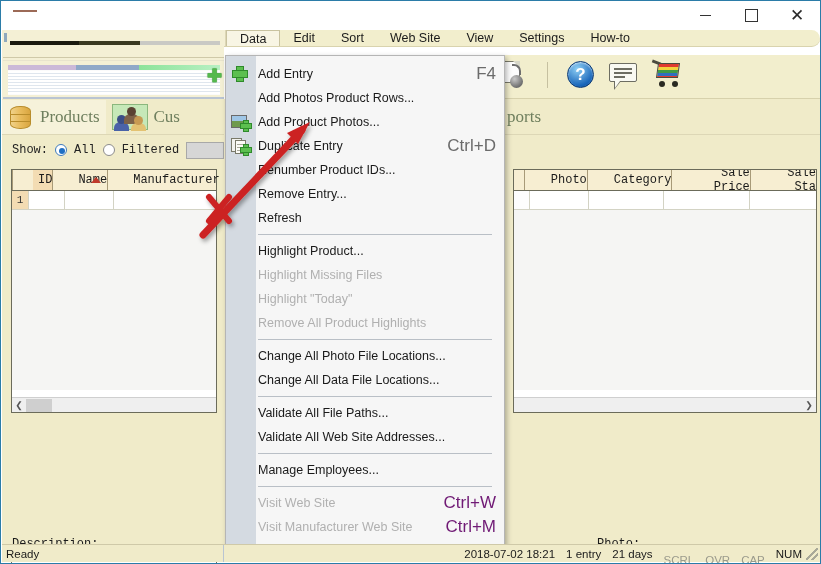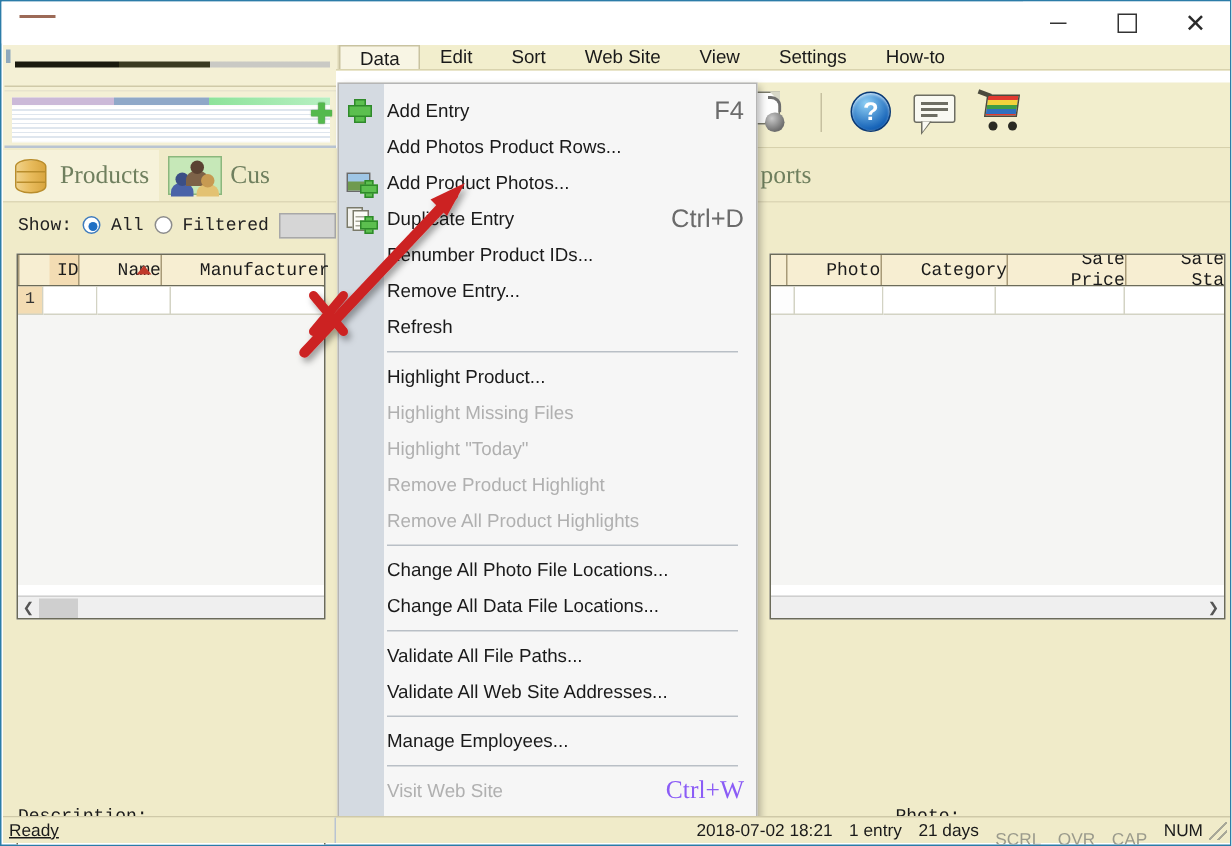--- a/index.html
+++ b/index.html
@@ -46,21 +46,21 @@
   .winbtn.min::after { content:""; display:block; width:11px; height:1px; background:#333; }
   .winbtn.max::after { content:""; display:block; width:11px; height:11px; border:1px solid #333; }
   .winbtn.close { font-size: 17px; font-weight: 300; }
 
   
   .menubar {
     position: absolute; left: 1px; top: 29px;
     width: 818px; height: 17px;
     background: #f2eecd;
     border-bottom: 1px solid #d9d3ae;
-    display: flex; align-items: stretch;
+    display: flex; align-items: stretch; border-radius: 12px;
   }
   .menubar-left-fill {
     width: 224px; height: 100%;
     background: #f4f0d5;
     border-right: 1px solid #ddd7b6;
   }
   .menu-item {
     padding: 0 13px;
     display: flex; align-items: center;
     font-size: 12.5px; color: #1a1a1a;
@@ -359,21 +359,21 @@
   }
   .dd-list { position: absolute; left: 0; top: 6px; width: 280px; }
   .dd-item {
     position: relative; display: flex; align-items: center;
     height: 24px; padding-left: 32px; padding-right: 10px;
     font-size: 12.5px; color: #1a1a1a; white-space: nowrap;
   }
   .dd-item.disabled { color: #b0b0b0; }
   .dd-label { flex: 1; }
   .dd-accel { font-size: 17px; color: #6b6b6b; }
-  .dd-item.disabled .dd-accel { color: #8b5cf6; font-family: Liberation Serif, serif; }
+  .dd-item.disabled .dd-accel { color: #701a75; }
   .dd-sep { height: 1px; background: #b9bfc6; margin: 4px 14px 4px 32px; }
   .dd-ico { position: absolute; left: 5px; top: 3px; width: 18px; height: 18px; }
 
   .ic-plus::before, .ic-plus::after {
     content: ""; position: absolute; background: #5cbf4f; border: 1px solid #2f8a2b;
   }
   .ic-plus::before { left: 5px; top: 1px; width: 6px; height: 14px; }
   .ic-plus::after { left: 1px; top: 5px; width: 14px; height: 6px; }
 
   .ic-photo .fr {
@@ -411,21 +411,21 @@
   
   .statusbar {
     position: absolute; left: 1px; bottom: 1px;
     width: 818px; height: 18px;
     background: #f0ebc9;
     border-top: 1px solid #cfc9a8;
     display: flex; align-items: center;
     font-size: 11.5px; color: #1a1a1a;
     z-index: 50;
   }
-  .sb-left { width: 222px; padding-left: 4px; background: #f0ebc9; border-right: 1px solid #b9c4d2; height: 100%; display:flex; align-items:center;text-decoration:underline; }
+  .sb-left { width: 222px; padding-left: 4px; background: #f0ebc9; border-right: 1px solid #b9c4d2; height: 100%; display:flex; align-items:center; }
   .sb-right { margin-left: auto; display: flex; align-items: center; gap: 11px; padding-right: 18px; }
   .sb-dim { color: #9a9a8c; margin-top: 13px; }
   .sb-grip {
     position: absolute; right: 2px; bottom: 2px; width: 12px; height: 12px;
     background:
       linear-gradient(135deg, transparent 45%, #a8a898 45%, #a8a898 55%, transparent 55%),
       linear-gradient(135deg, transparent 70%, #a8a898 70%, #a8a898 80%, transparent 80%);
   }
 </style>
 </head>
@@ -650,24 +650,20 @@
       <div class="dd-item disabled">
         <span class="dd-label">Highlight Missing Files</span>
         <span class="dd-accel"></span>
       </div>
 
       <div class="dd-item disabled">
         <span class="dd-label">Highlight "Today"</span>
         <span class="dd-accel"></span>
       </div>
 
-      <div class="dd-item disabled">
-        <span class="dd-label">Remove Product Highlight</span>
-        <span class="dd-accel"></span>
-      </div>
 
       <div class="dd-item disabled">
         <span class="dd-label">Remove All Product Highlights</span>
         <span class="dd-accel"></span>
       </div>
 
       <div class="dd-sep"></div>
 
       <div class="dd-item">
         <span class="dd-label">Change All Photo File Locations...</span>

